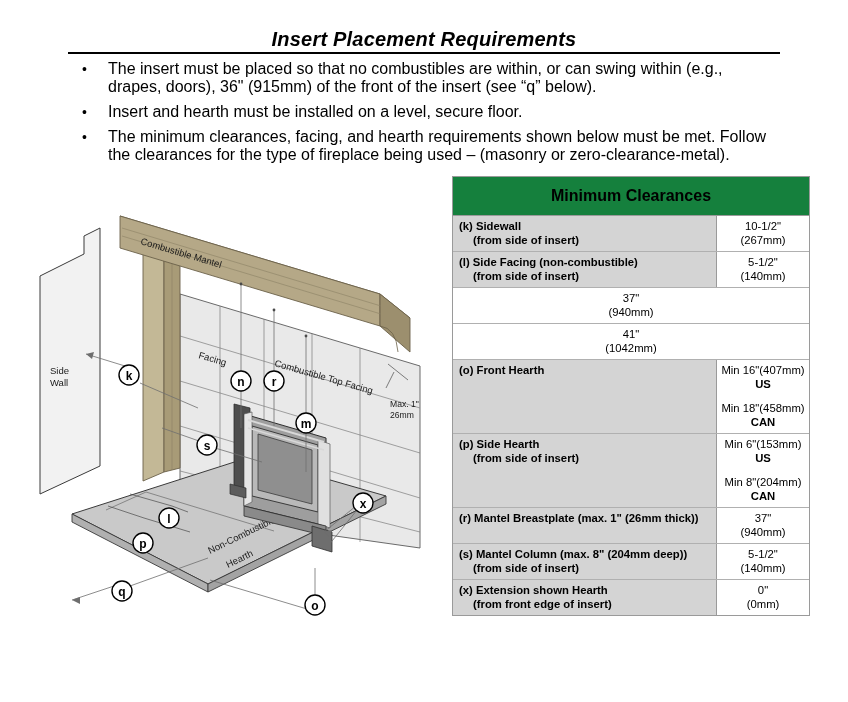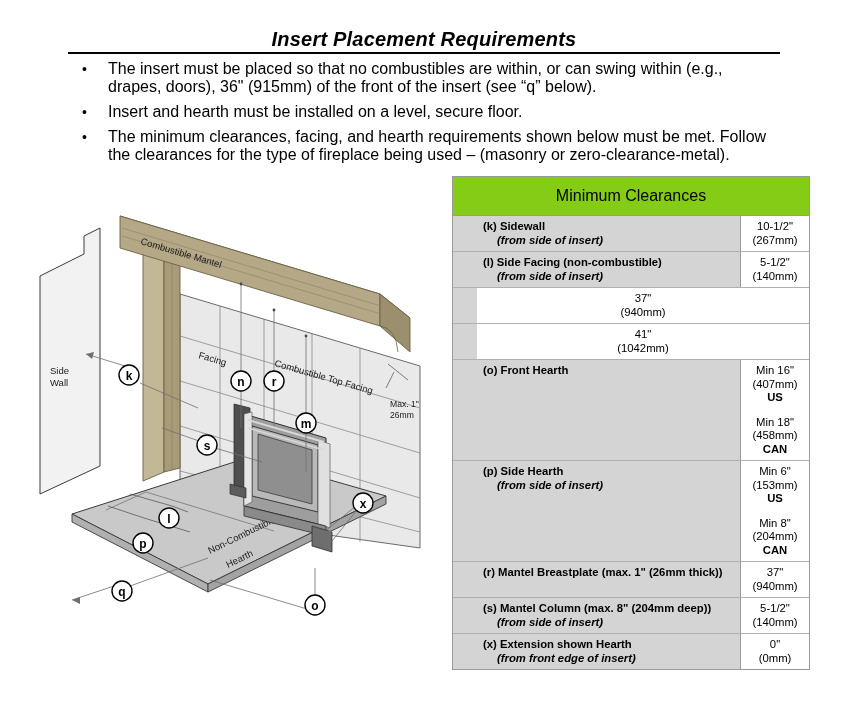--- a/index.html
+++ b/index.html
@@ -71,46 +71,44 @@
     width: 358px;
     border: 1px solid #9a9a9a;
     box-sizing: border-box;
     background: #d4d4d4;
   }
   #clearance-table-header {
     height: 38px;
     line-height: 38px;
     text-align: center;
     font-size: 16px;
-    font-weight: normal;
-    background: #84cc16;
+    font-weight: bold;
+    background: #15803d;
     border-bottom: 1px solid #9a9a9a;
   }
   .trow {
     display: flex;
     border-bottom: 1px solid #b0b0b0;
     min-height: 26px;
-    padding-left: 24px;
   }
   .trow:last-child { border-bottom: none; }
   .tlabel {
     width: 264px;
     flex: 0 0 264px;
     box-sizing: border-box;
     background: #d4d4d4;
     padding: 4px 2px 4px 6px;
     font-size: 11.3px;
     font-weight: bold;
     line-height: 13.5px;
     border-right: 1px solid #9a9a9a;
   }
   .tlabel .sub {
     display: block;
     padding-left: 14px;
-    font-style: italic;
   }
   .tval {
     flex: 1 1 auto;
     box-sizing: border-box;
     background: #ffffff;
     padding: 4px 4px;
     font-size: 11.3px;
     line-height: 13.5px;
     text-align: center;
   }

